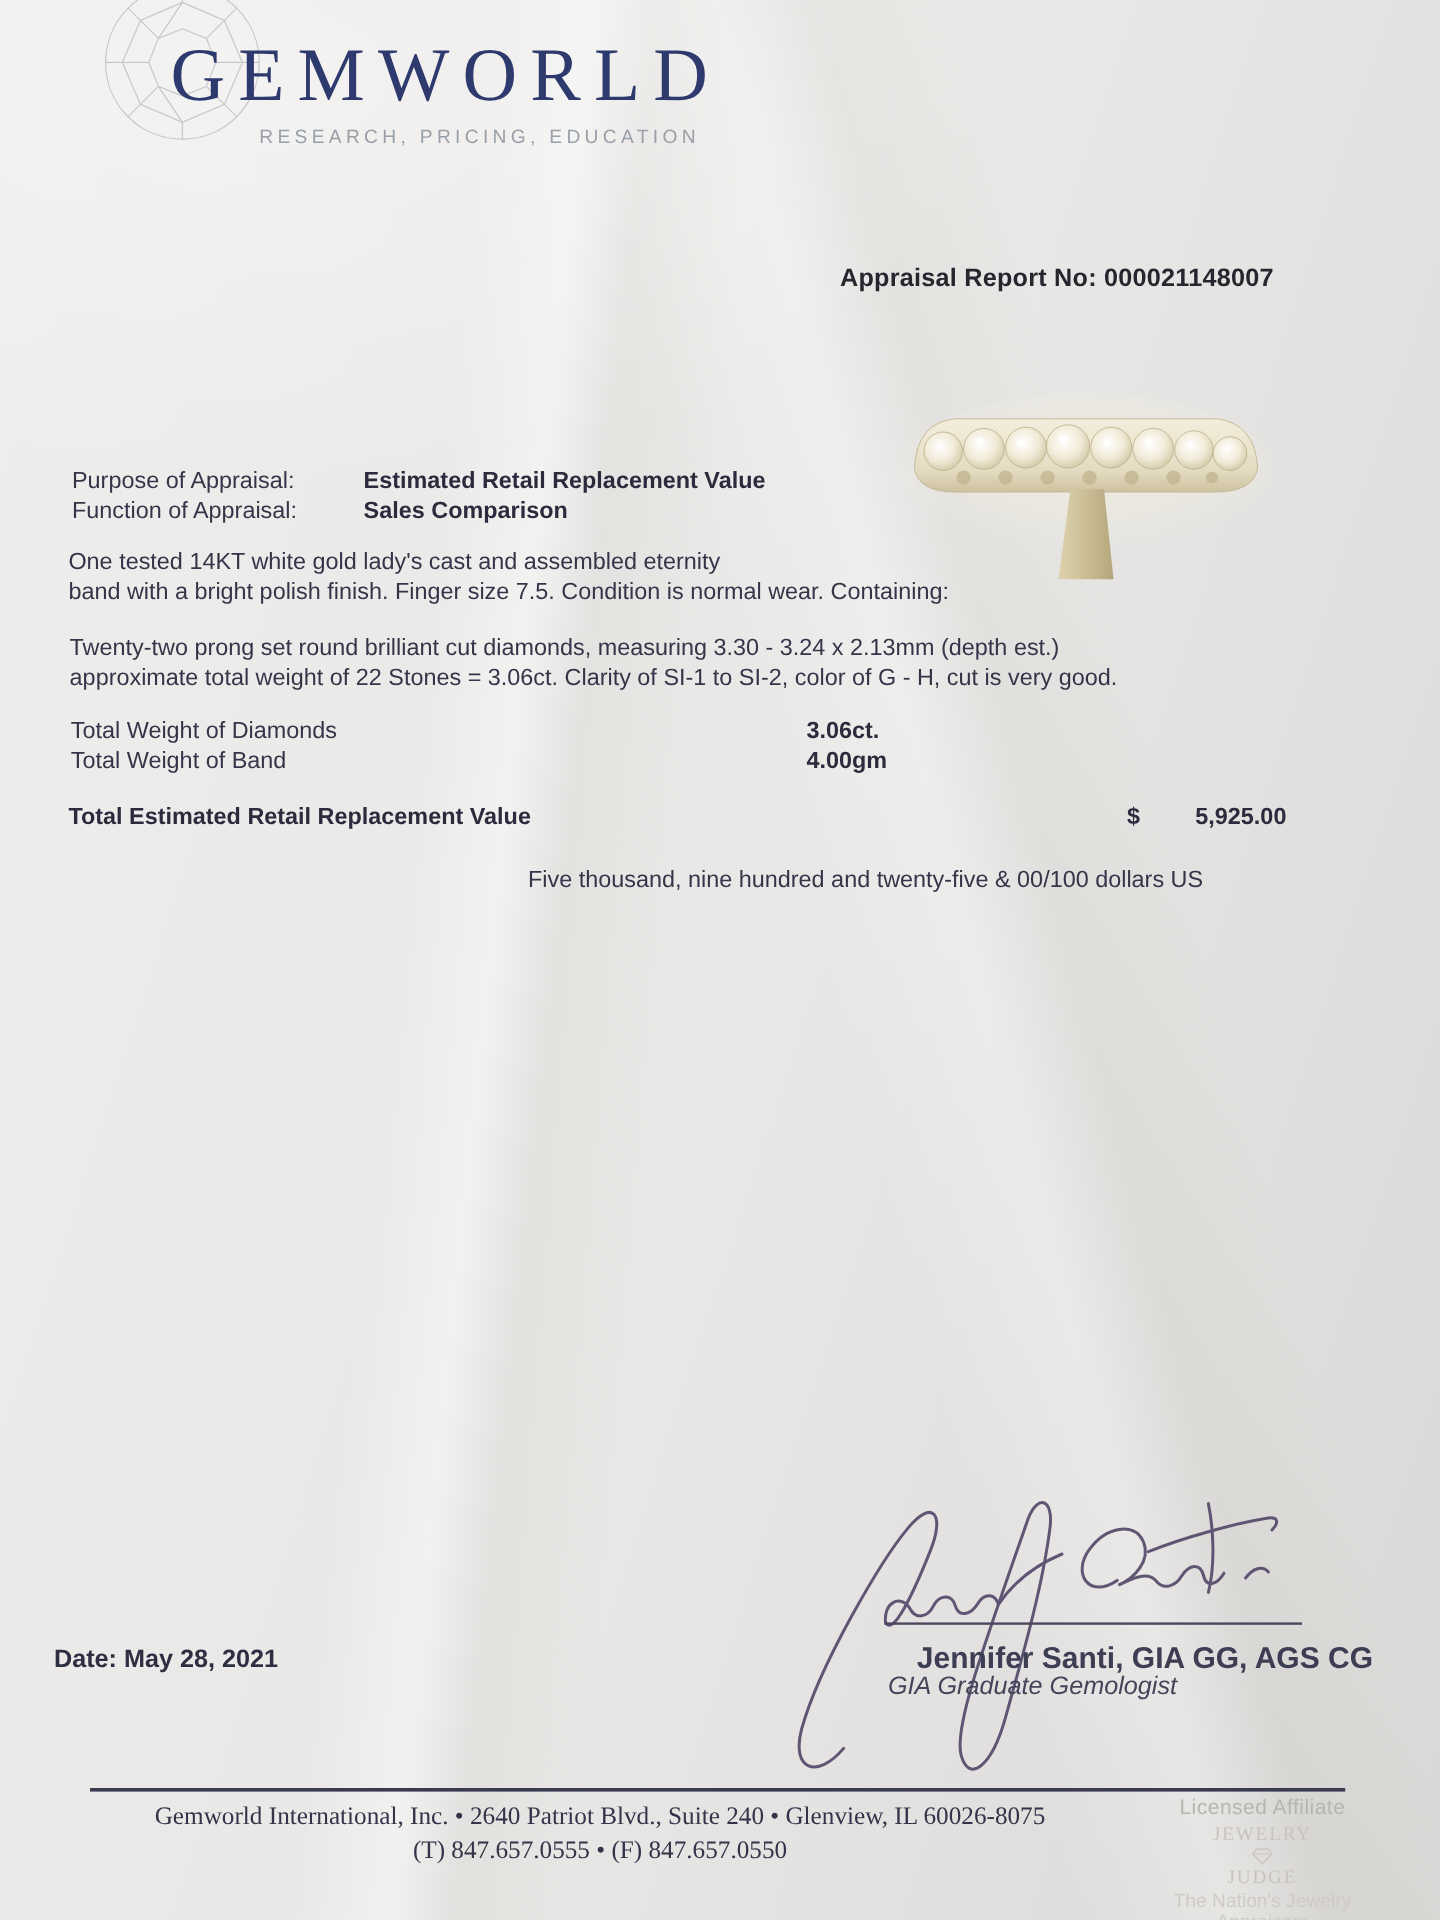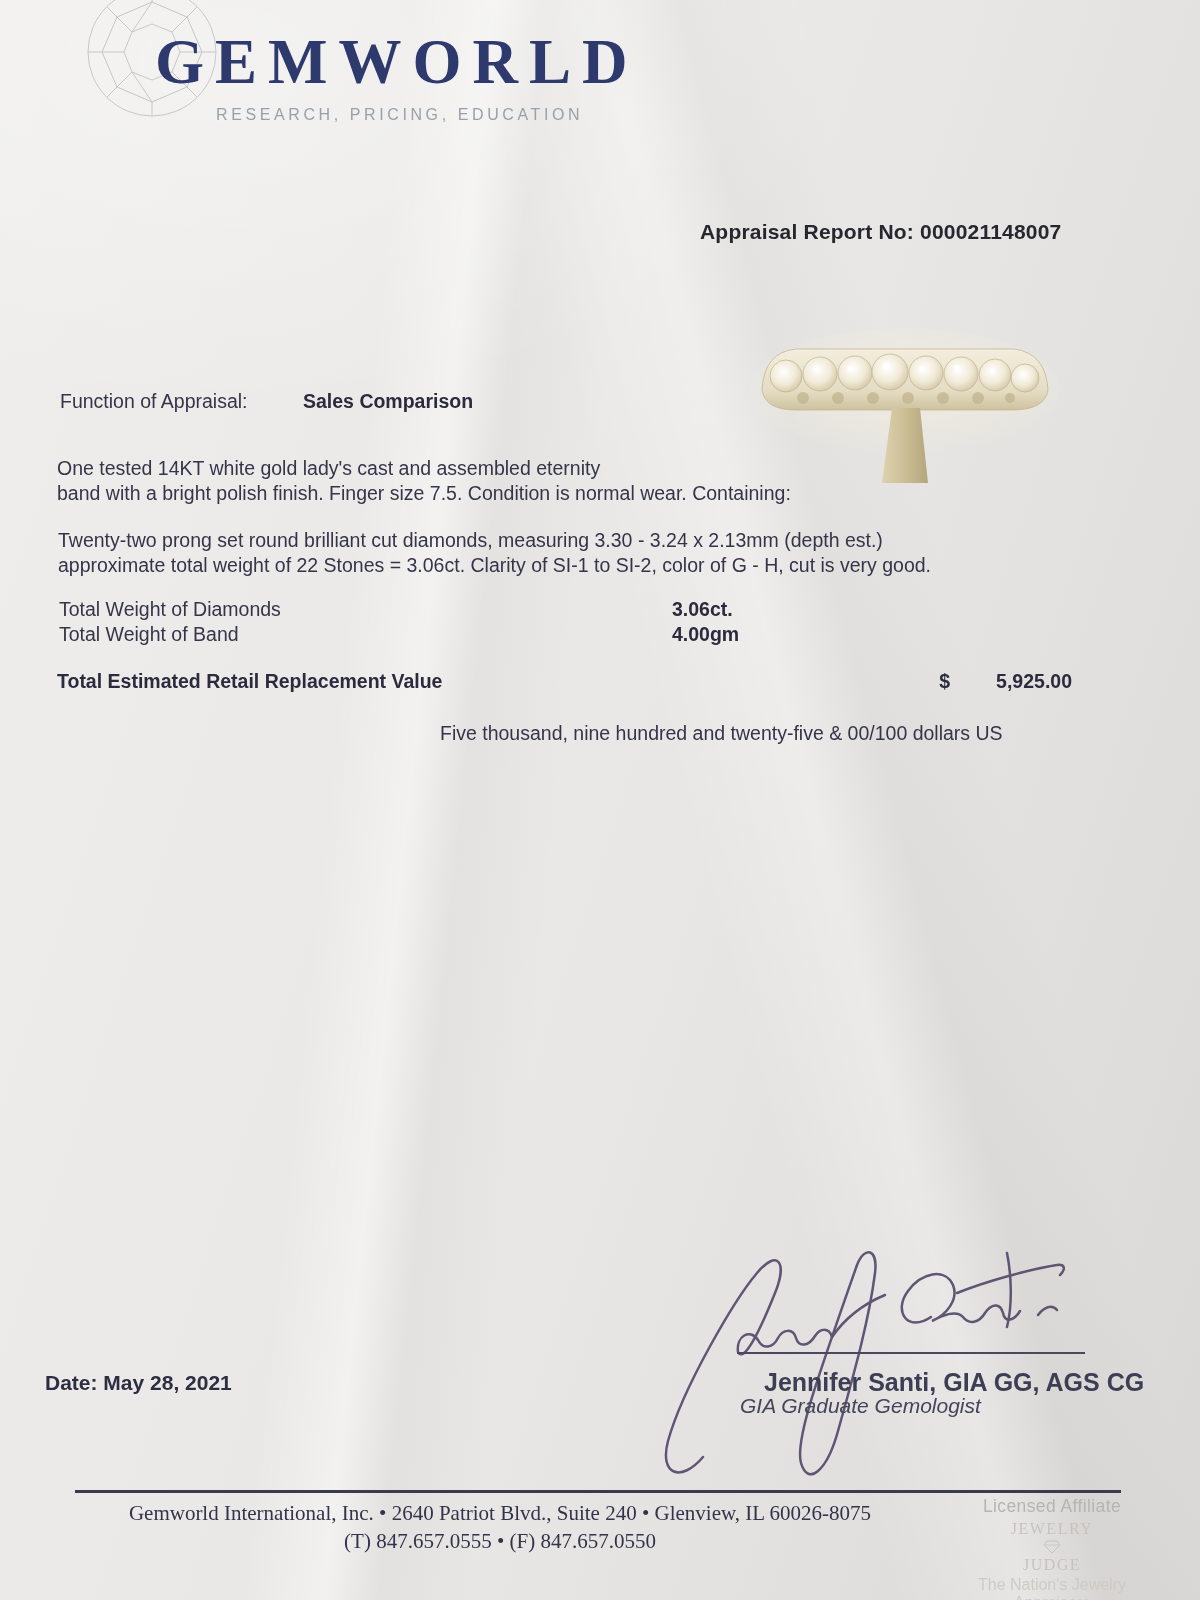--- a/index.html
+++ b/index.html
@@ -15,23 +15,23 @@
   
   .sheen{position:absolute;inset:0;pointer-events:none;}
   .sheen.s1{background:linear-gradient(96deg,rgba(255,255,255,0) 30%,rgba(255,255,255,0.40) 36%,rgba(110,110,104,0.05) 40%,rgba(255,255,255,0) 47%);}
   .sheen.s2{background:linear-gradient(75deg,rgba(255,255,255,0) 55%,rgba(255,255,255,0.28) 63%,rgba(120,120,112,0.05) 68%,rgba(255,255,255,0) 75%);}
   .sheen.s3{background:radial-gradient(ellipse 900px 500px at 18% 4%,rgba(255,255,255,0.35),rgba(255,255,255,0) 70%);}
 
   .abs{position:absolute;}
 
   
   .brand-word{
-    left:155px;top:26px;
+    left:142px;top:26px;
     font-family:"Liberation Serif", serif;
-    font-size:63px;font-weight:700;
+    font-size:63px;font-weight:400;
     letter-spacing:11px;
     color:#2e3a6e;
   }
   .brand-tagline{
     left:216px;top:106px;
     font-size:16px;letter-spacing:3.6px;
     color:#99a0a9;
   }
   .logo-gem{left:72px;top:-28px;opacity:.6;}
 
@@ -158,20 +158,23 @@
         <circle cx="207" cy="40" r="3"></circle>
       <circle cx="100" cy="41" r="2.4"></circle>
         <circle cx="172" cy="41" r="2.4"></circle>
         <circle cx="242" cy="43" r="2.2"></circle>
     </g>
     <polygon points="142,80 170,80 178,155 132,155" fill="url(#post)"></polygon>
   </svg>
 
   <div class="abs purpose-block t">
     <div class="purpose-row">
+      <span class="lbl">Purpose of Appraisal:</span><span class="b">Estimated Retail Replacement Value</span>
+    </div>
+    <div class="purpose-row">
       <span class="lbl">Function of Appraisal:</span><span class="b">Sales Comparison</span>
     </div>
   </div>
 
   <div class="abs desc1 t">
     <div>One tested 14KT white gold lady's cast and assembled eternity</div>
     <div>band with a bright polish finish. Finger size 7.5. Condition is normal wear.  Containing:</div>
   </div>
   <div class="abs desc2 t">
     <div>Twenty-two prong set round brilliant cut diamonds, measuring 3.30 - 3.24 x 2.13mm (depth est.)</div>

